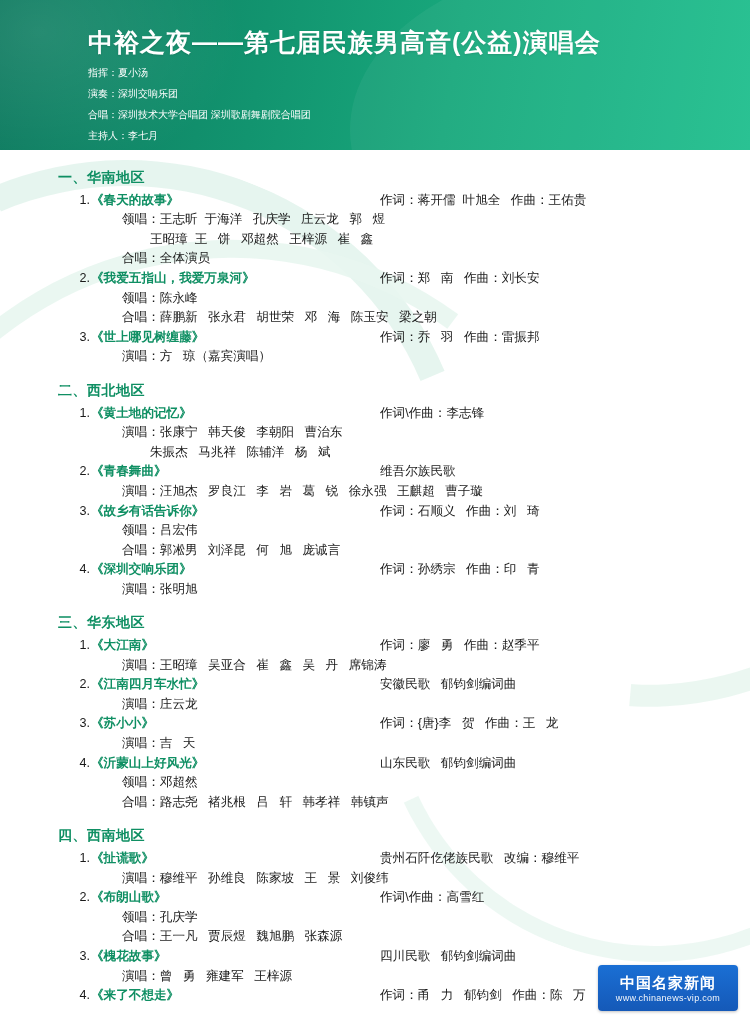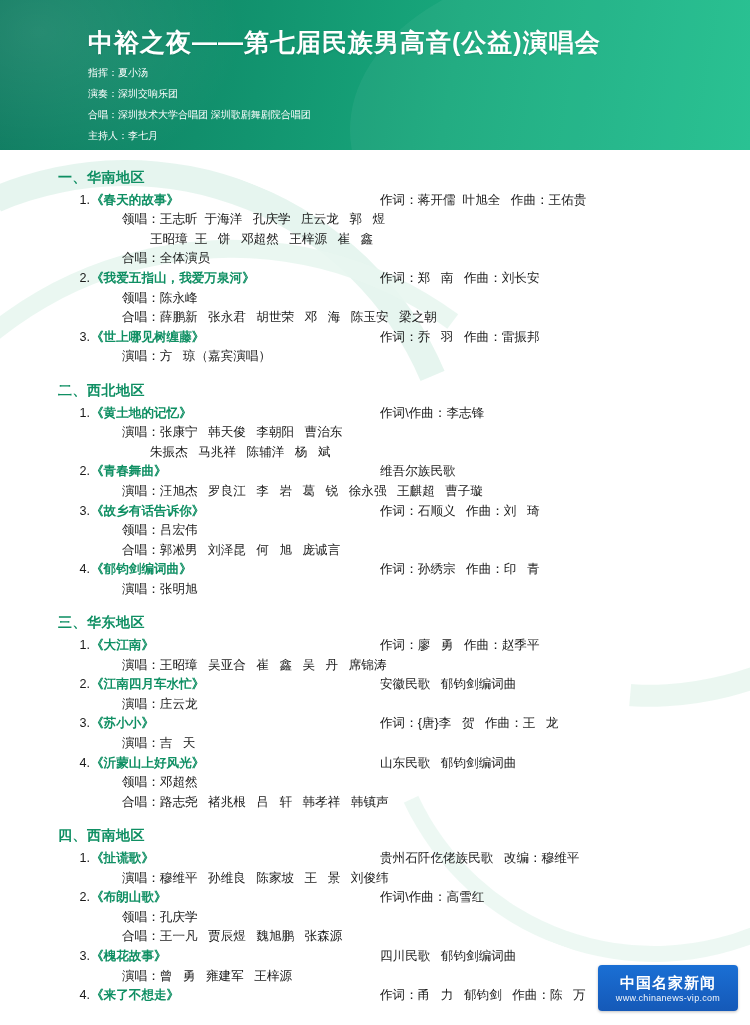--- a/index.html
+++ b/index.html
@@ -204,21 +204,21 @@
             <span class="song-credit">作词：石顺义   作曲：刘   琦</span>
           </div>
           <div class="roles">
             <div class="role-line">领唱：吕宏伟</div>
             <div class="role-line">合唱：郭凇男   刘泽昆   何   旭   庞诚言</div>
           </div>
         </div>
         <div class="song">
           <div class="song-head">
             <span class="song-num">4.</span>
-            <span class="song-name">《郁钧剑编词曲》</span>
+            <span class="song-name">《深圳交响乐团》</span>
             <span class="song-credit">作词：孙绣宗   作曲：印   青</span>
           </div>
           <div class="roles">
             <div class="role-line">演唱：张明旭</div>
           </div>
         </div>
       </div>
       <div class="section">
         <div class="sec-title">三、华东地区</div>
         <div class="song">

